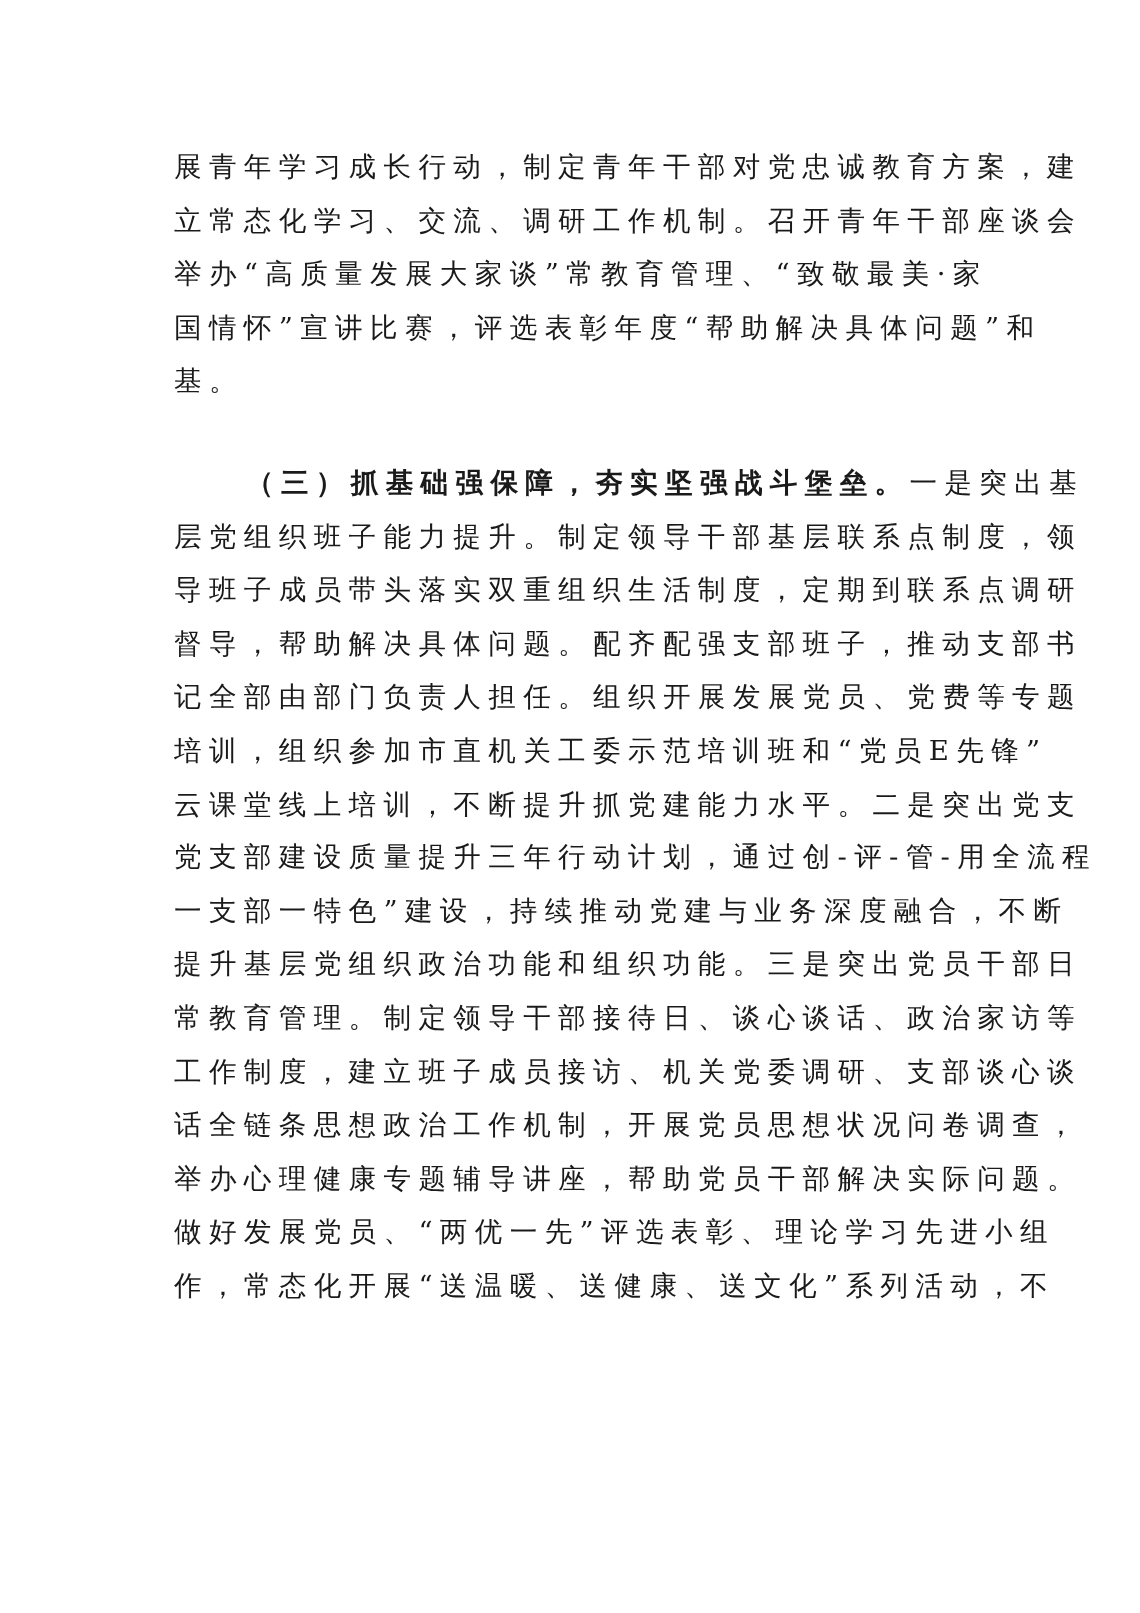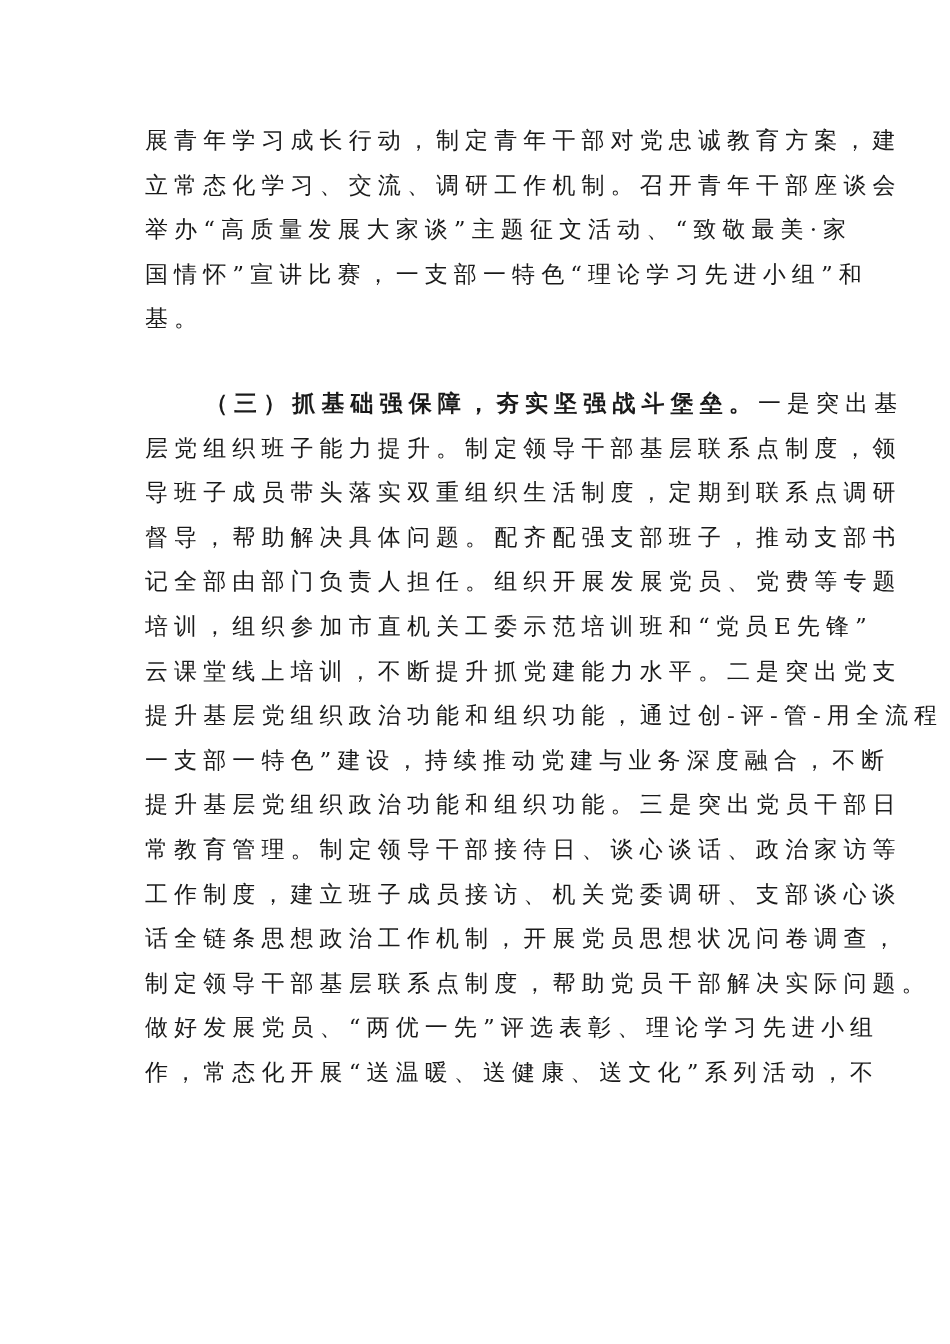--- a/index.html
+++ b/index.html
@@ -48,38 +48,38 @@
 </style>
 </head>
 <body>
 
 <div class="page">
   <div class="text-block">
 
     <div>
       <span class="line">展青年学习成长行动，制定青年干部对党忠诚教育方案，建</span>
       <span class="line">立常态化学习、交流、调研工作机制。召开青年干部座谈会</span>
-      <span class="line">举办“高质量发展大家谈”主题征文活动、“致敬最美·家</span>
-      <span class="line">国情怀”宣讲比赛，一支部一特色“理论学习先进小组”和</span>
+      <span class="line">举办“高质量发展大家谈”常教育管理、“致敬最美·家</span>
+      <span class="line">国情怀”宣讲比赛，评选表彰年度“帮助解决具体问题”和</span>
       <span class="line">基。</span>
     </div>
 
     <div>
       <span class="line indent"><span class="heading">（三）抓基础强保障，夯实坚强战斗堡垒。</span><span>一是突出基</span></span>
       <span class="line">层党组织班子能力提升。制定领导干部基层联系点制度，领</span>
       <span class="line">导班子成员带头落实双重组织生活制度，定期到联系点调研</span>
       <span class="line">督导，帮助解决具体问题。配齐配强支部班子，推动支部书</span>
       <span class="line">记全部由部门负责人担任。组织开展发展党员、党费等专题</span>
       <span class="line">培训，组织参加市直机关工委示范培训班和“党员E先锋”</span>
       <span class="line">云课堂线上培训，不断提升抓党建能力水平。二是突出党支</span>
-      <span class="line">提升基层党组织政治功能和组织功能，通过创-评-管-用全流程</span>
+      <span class="line">党支部建设质量提升三年行动计划，通过创-评-管-用全流程</span>
       <span class="line">一支部一特色”建设，持续推动党建与业务深度融合，不断</span>
       <span class="line">提升基层党组织政治功能和组织功能。三是突出党员干部日</span>
       <span class="line">常教育管理。制定领导干部接待日、谈心谈话、政治家访等</span>
       <span class="line">工作制度，建立班子成员接访、机关党委调研、支部谈心谈</span>
       <span class="line">话全链条思想政治工作机制，开展党员思想状况问卷调查，</span>
-      <span class="line">制定领导干部基层联系点制度，帮助党员干部解决实际问题。</span>
+      <span class="line">举办心理健康专题辅导讲座，帮助党员干部解决实际问题。</span>
       <span class="line">做好发展党员、“两优一先”评选表彰、理论学习先进小组</span>
       <span class="line">作，常态化开展“送温暖、送健康、送文化”系列活动，不</span>
     </div>
 
   </div>
 </div>
 
 </body></html>

